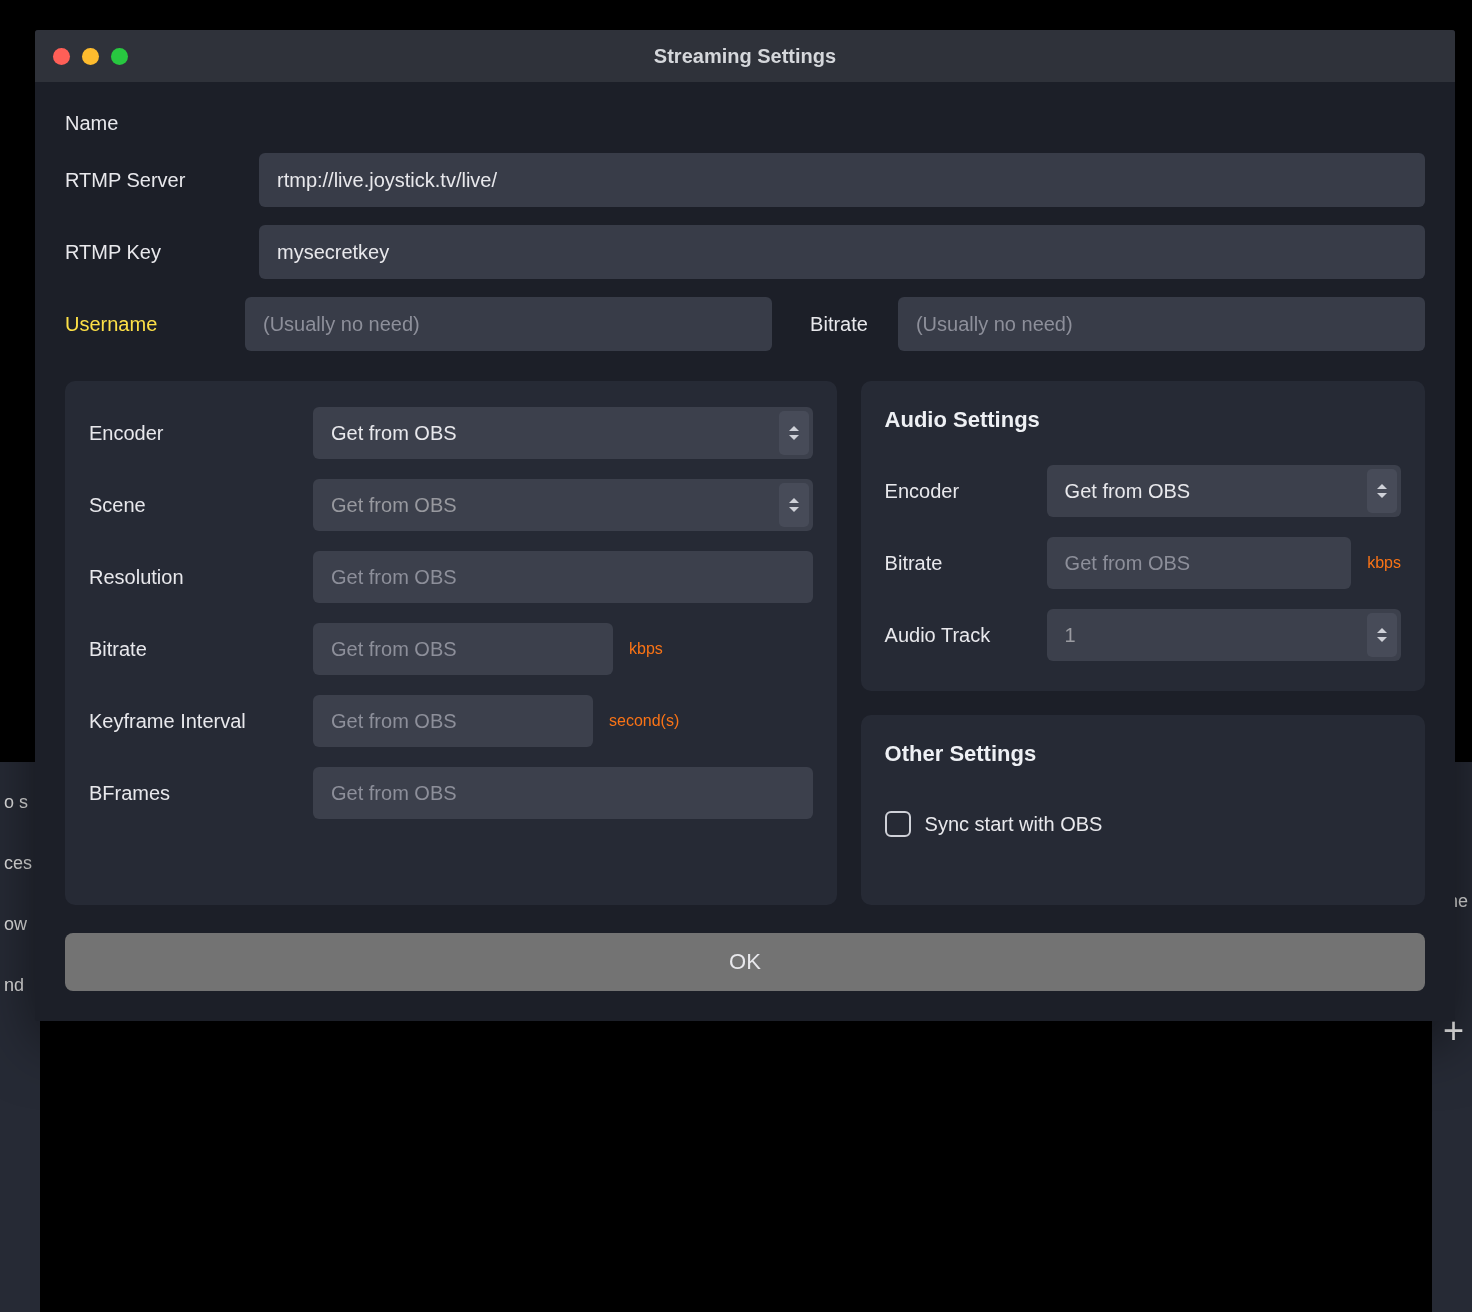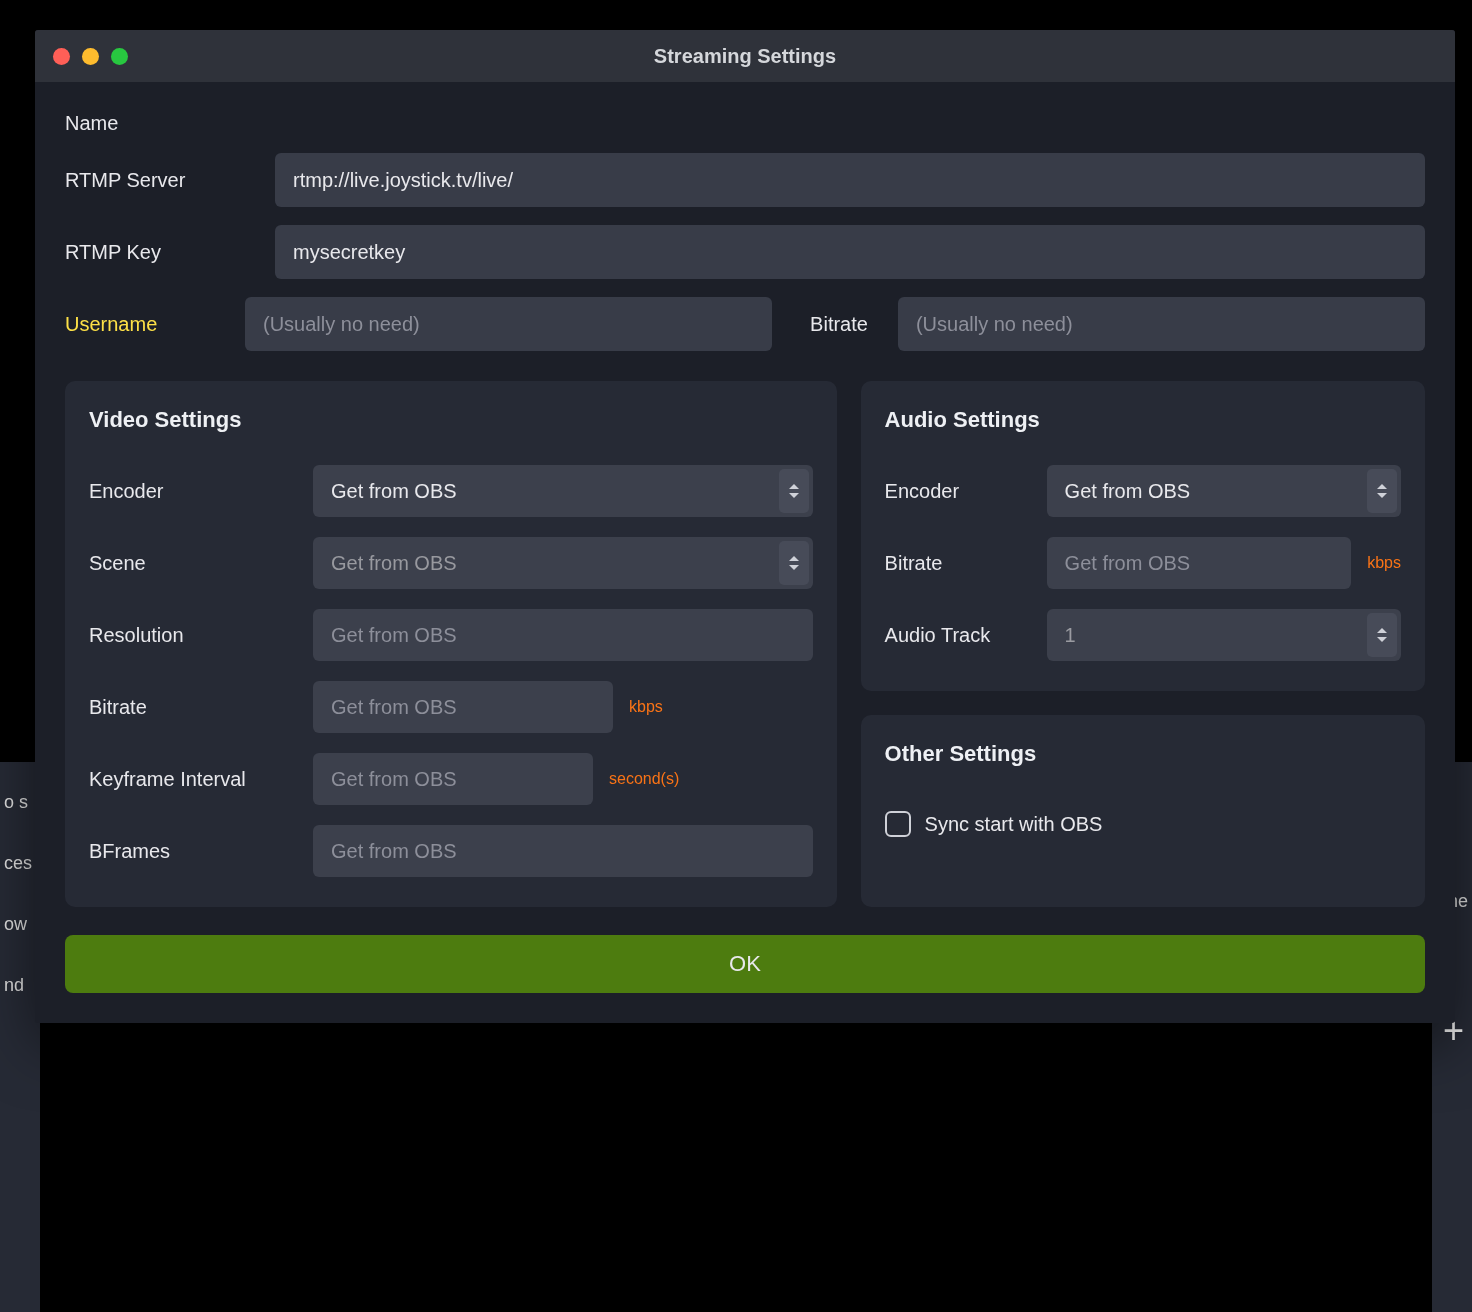--- a/index.html
+++ b/index.html
@@ -97,21 +97,21 @@
       font-weight: 700;
       color: #d5d7db;
     }
     .content {
       padding: 30px 30px 30px 30px;
     }
     .form-row {
       display: flex;
       align-items: center;
       margin-bottom: 18px;
-      gap: 20px;
+      gap: 4px;
     }
     .label {
       width: 190px;
       font-size: 20px;
       color: #e8e8ec;
     }
     .input {
       flex: 1;
       height: 54px;
       background: #383c48;
@@ -251,21 +251,21 @@
       border-radius: 6px;
       background: transparent;
     }
     .chklabel {
       font-size: 20px;
       color: #e8e8ec;
     }
     .ok-btn {
       width: 100%;
       height: 58px;
-      background: #4d7c0f;
+      background: #737373;
       border: none;
       border-radius: 8px;
       font-size: 22px;
       color: #e8e8ec;
       cursor: pointer;
     }
     .num-select {
       position: relative;
       flex: 1;
       height: 52px;
@@ -322,21 +322,20 @@
     <div class="cred-row">
       <div class="label-narrow">Username</div>
       <input class="input" style="flex: 1 1 0%;" placeholder="(Usually no need)">
       <div class="label-inline">Bitrate</div>
       <input class="input" style="flex: 1 1 0%;" placeholder="(Usually no need)">
     </div>
 
     <div class="panels">
 
       <div class="panel v">
-        <div class="panel-title">Video Settings</div>
 
         <div class="panel-row">
           <div class="plabel">Encoder</div>
           <div class="select w-full">
             <span>Get from OBS</span>
             <div class="stepper"></div>
           </div>
         </div>
 
         <div class="panel-row">

